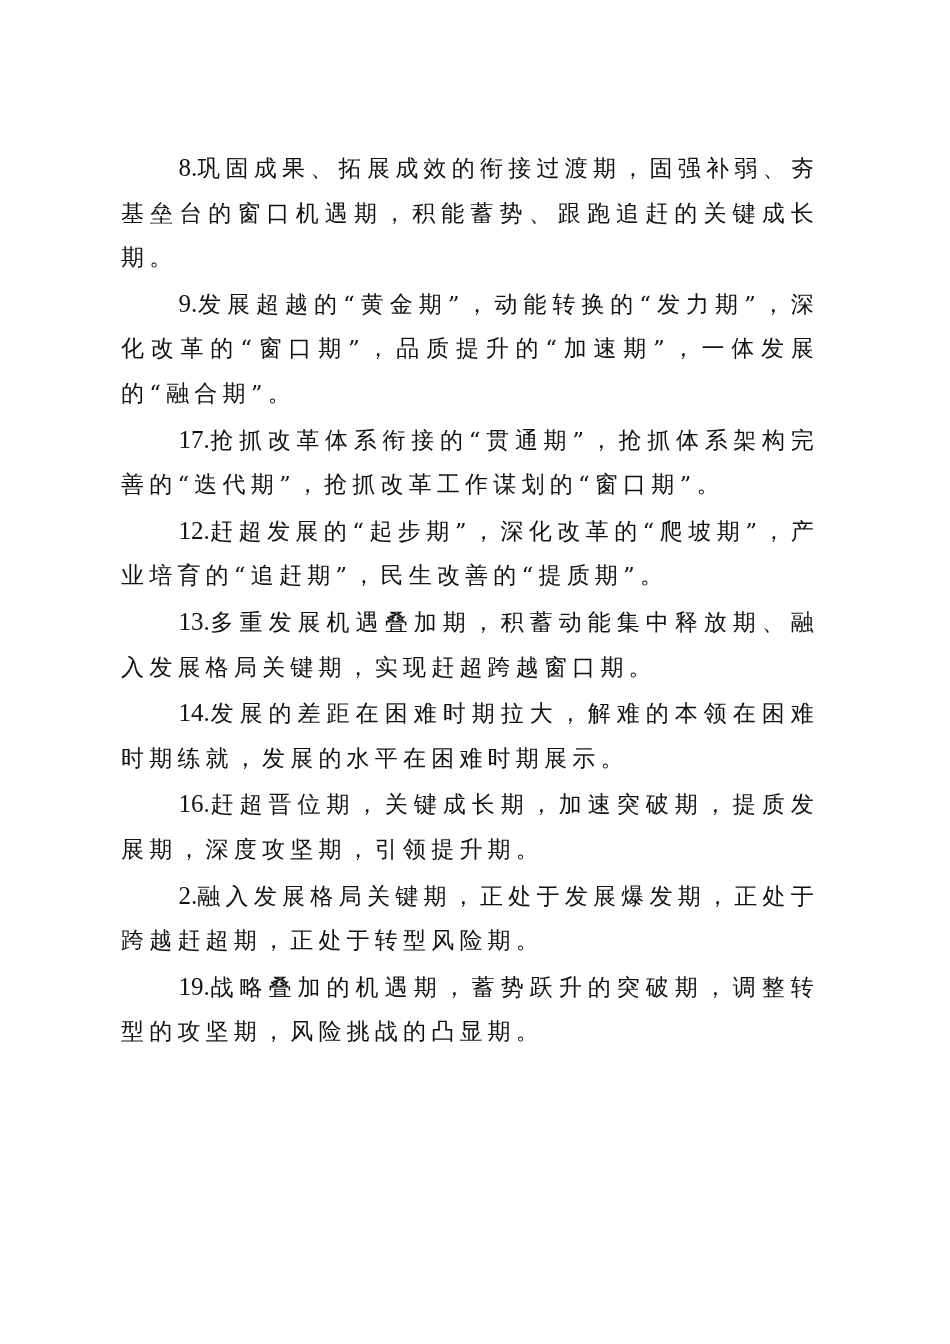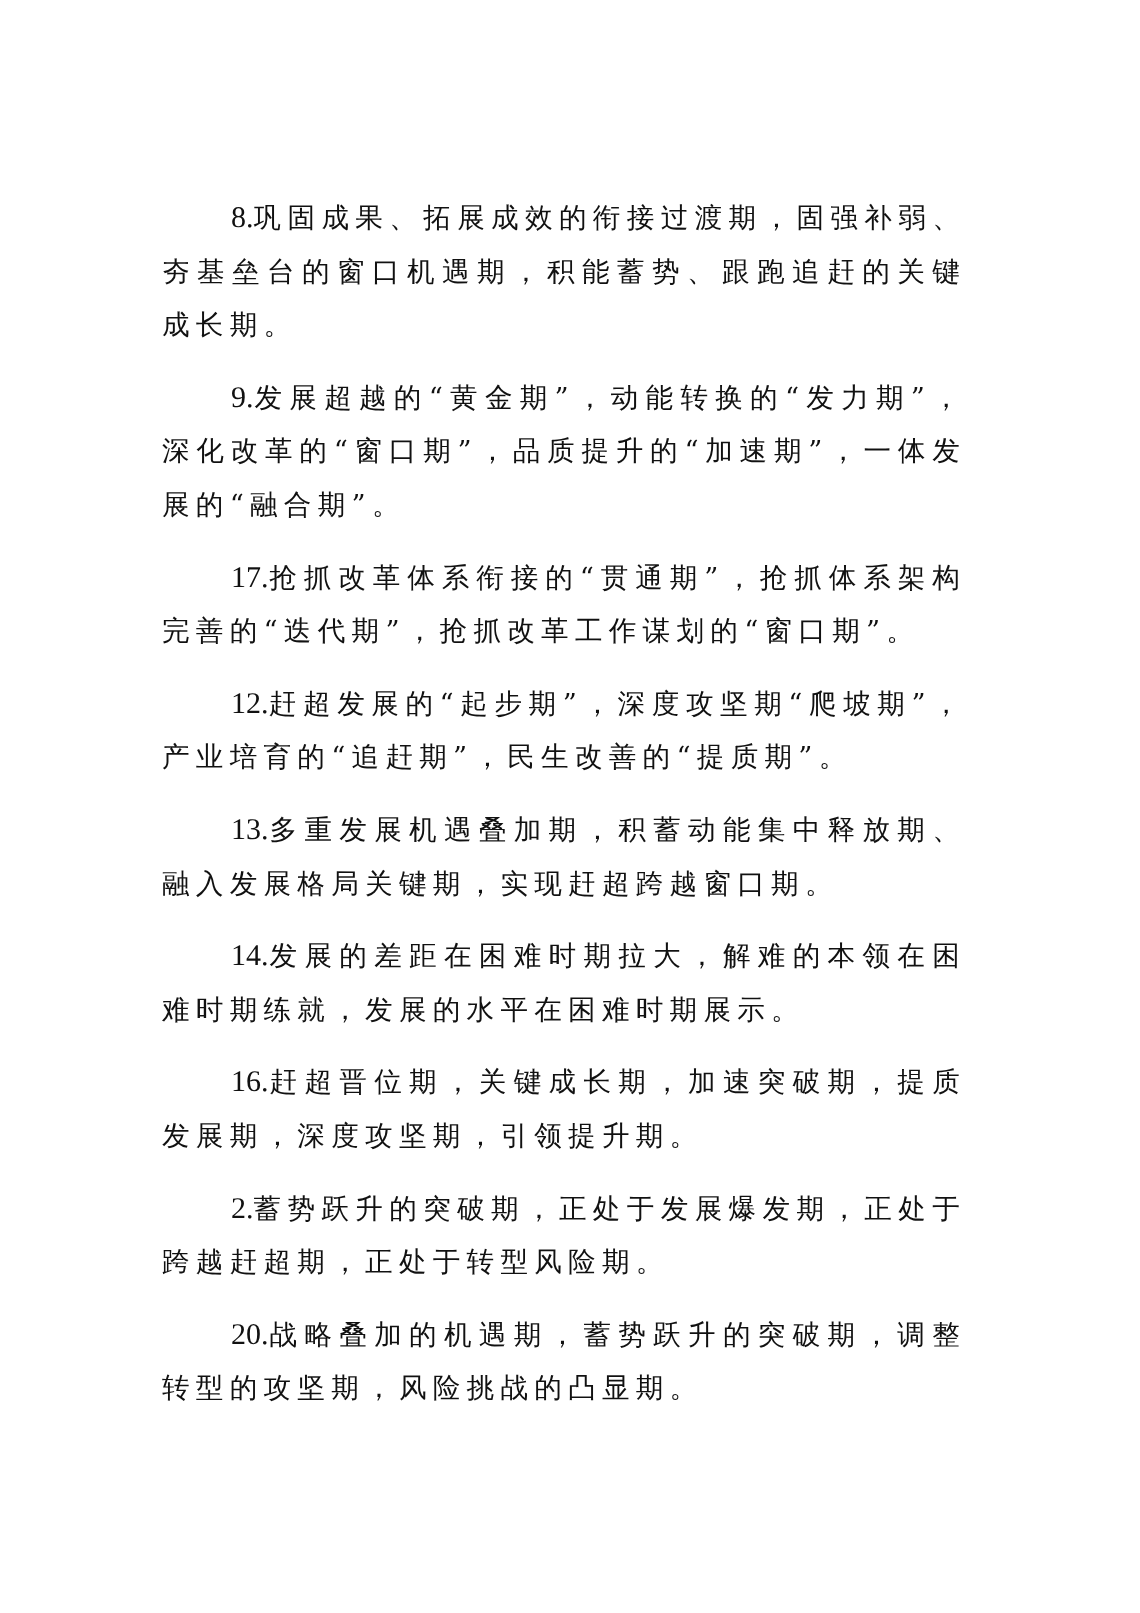--- a/index.html
+++ b/index.html
@@ -17,39 +17,39 @@
     position: absolute;
     left: 119px;
     top: 144px;
     width: 702px;
     color: #111111;
     font-family: "DejaVu Serif", "Liberation Serif", serif;
     font-size: 23px;
     line-height: 44.6px;
   }
   .para {
-    margin: 16px;
+    margin: 2px;
     text-indent: 2.5em;
     text-align: justify;
     text-justify: inter-character;
     letter-spacing: 5.2px;
     word-break: break-all;
   }
   .para .num {
     letter-spacing: 0px;
     font-family: "Liberation Serif", "DejaVu Serif", serif;
     font-size: 25px;
   }
 </style>
 </head>
 <body>
 
 <div class="page">
   <p class="para"><span class="num">8.</span><span>巩固成果、拓展成效的衔接过渡期，固强补弱、夯基垒台的窗口机遇期，积能蓄势、跟跑追赶的关键成长期。</span></p>
   <p class="para"><span class="num">9.</span><span>发展超越的“黄金期”，动能转换的“发力期”，深化改革的“窗口期”，品质提升的“加速期”，一体发展的“融合期”。</span></p>
   <p class="para"><span class="num">17.</span><span>抢抓改革体系衔接的“贯通期”，抢抓体系架构完善的“迭代期”，抢抓改革工作谋划的“窗口期”。</span></p>
-  <p class="para"><span class="num">12.</span><span>赶超发展的“起步期”，深度攻坚期“爬坡期”，产业培育的“追赶期”，民生改善的“提质期”。</span></p>
+  <p class="para"><span class="num">12.</span><span>赶超发展的“起步期”，深化改革的“爬坡期”，产业培育的“追赶期”，民生改善的“提质期”。</span></p>
   <p class="para"><span class="num">13.</span><span>多重发展机遇叠加期，积蓄动能集中释放期、融入发展格局关键期，实现赶超跨越窗口期。</span></p>
   <p class="para"><span class="num">14.</span><span>发展的差距在困难时期拉大，解难的本领在困难时期练就，发展的水平在困难时期展示。</span></p>
   <p class="para"><span class="num">16.</span><span>赶超晋位期，关键成长期，加速突破期，提质发展期，深度攻坚期，引领提升期。</span></p>
-  <p class="para"><span class="num">2.</span><span>蓄势跃升的突破期，正处于发展爆发期，正处于跨越赶超期，正处于转型风险期。</span></p>
-  <p class="para"><span class="num">20.</span><span>战略叠加的机遇期，蓄势跃升的突破期，调整转型的攻坚期，风险挑战的凸显期。</span></p>
+  <p class="para"><span class="num">2.</span><span>融入发展格局关键期，正处于发展爆发期，正处于跨越赶超期，正处于转型风险期。</span></p>
+  <p class="para"><span class="num">19.</span><span>战略叠加的机遇期，蓄势跃升的突破期，调整转型的攻坚期，风险挑战的凸显期。</span></p>
 </div>
 
 </body></html>

